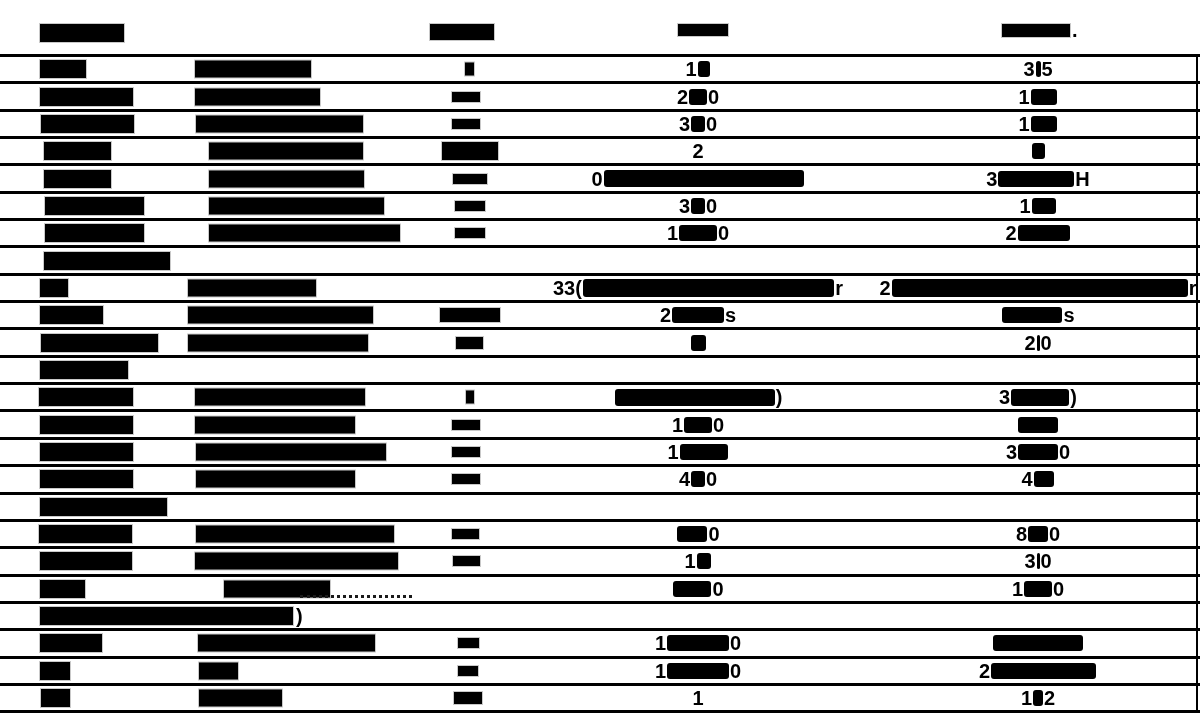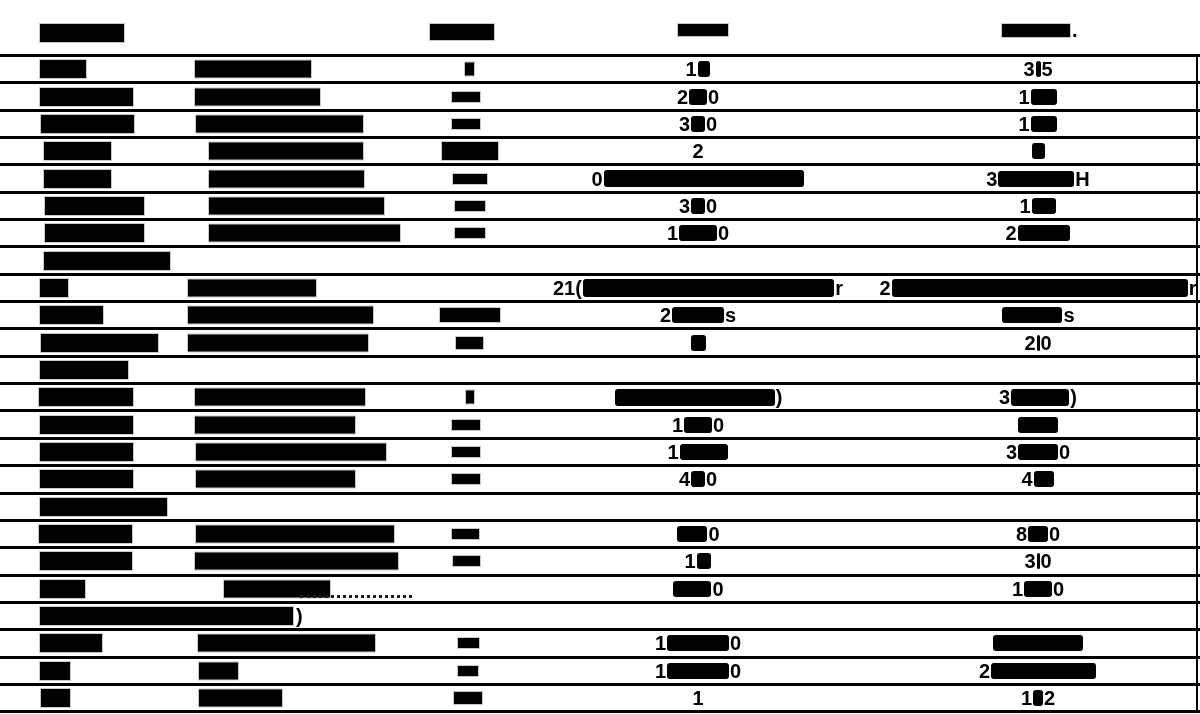--- a/index.html
+++ b/index.html
@@ -128,21 +128,21 @@
           <span class="ibar" style="width: 52px;"></span>
         </div>
       </div>
       <div class="row">
         <span class="bar" style="left: 44px; width: 126px; height: 18px;"></span>
       </div>
       <div class="row">
         <span class="bar" style="left: 40px; width: 28px; height: 18px;"></span>
         <span class="bar" style="left: 188px; width: 128px; height: 17px;"></span>
         <div class="val v1">
-          <span class="frag">21(</span>
+          <span class="frag">33(</span>
           <span class="ibar" style="width: 252px; height: 18px;"></span>
           <span class="frag">r</span>
         </div>
         <div class="val v2">
           <span class="frag">2</span>
           <span class="ibar" style="width: 296px; height: 18px;"></span>
           <span class="frag">r</span>
         </div>
       </div>
       <div class="row">

